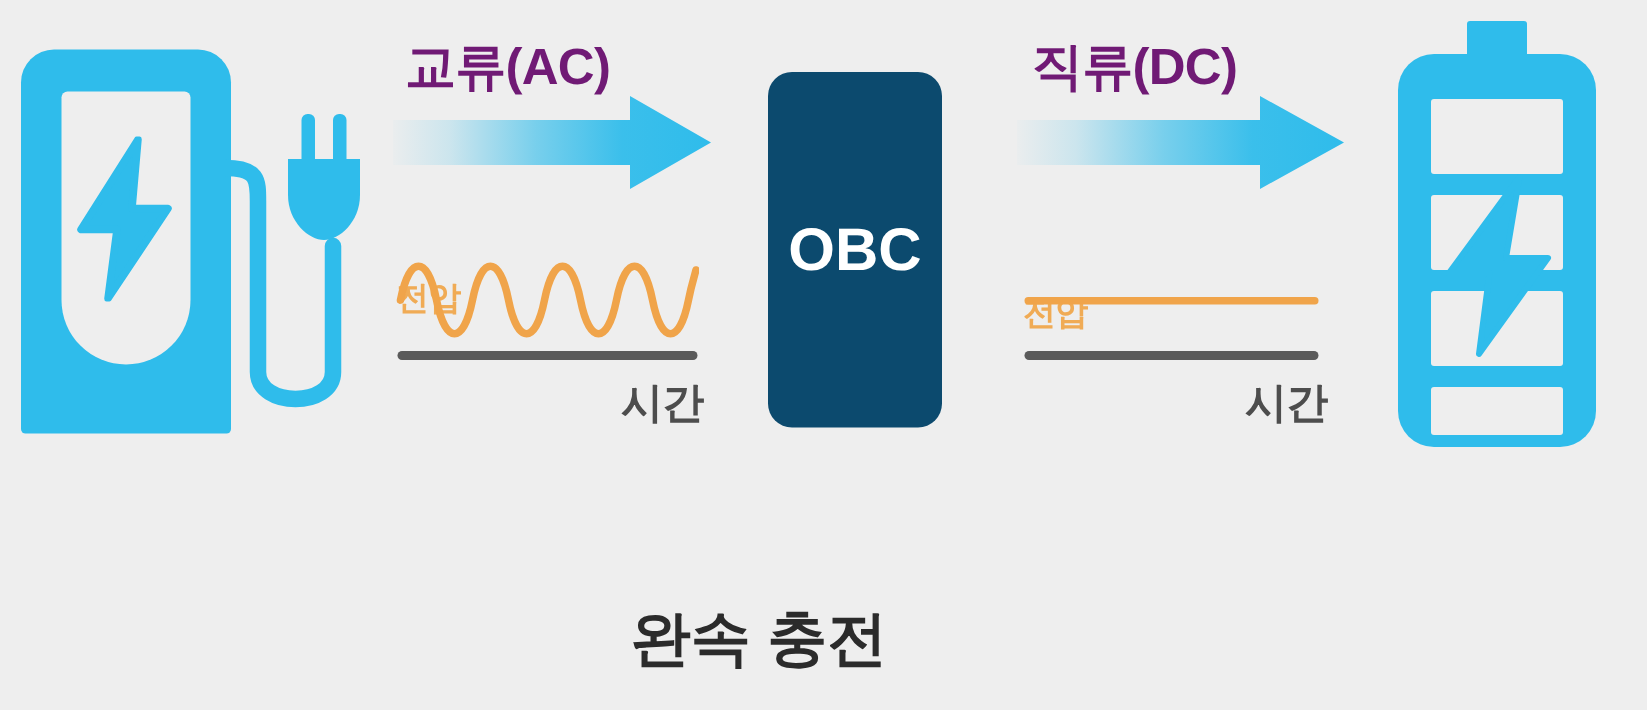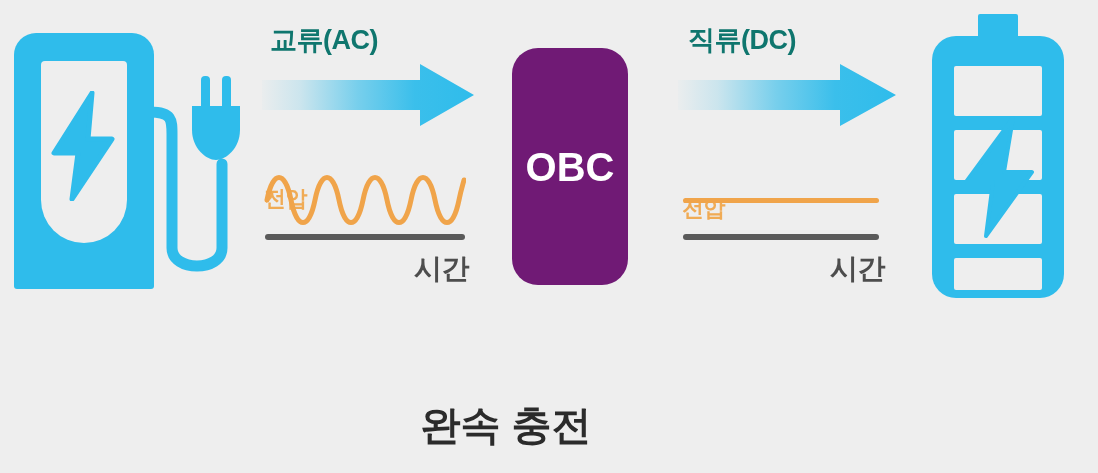--- a/index.html
+++ b/index.html
@@ -51,23 +51,23 @@
     left: 150px; top: 72px;
     width: 96px; height: 216px;
   }
 
   
   #ac-group { left: 262px; top: 22px; width: 212px; height: 262px; }
   #dc-group { left: 678px; top: 22px; width: 218px; height: 262px; }
 
   .flow-label {
     position: absolute;
-    font-size: 27px;
-    font-weight: bold;
-    color: #0f766e;
+    font-size: 34px;
+    font-weight: bold;
+    color: #701a75;
     letter-spacing: -0.5px;
     white-space: nowrap;
     top: 0px;
   }
   #ac-group .flow-label { left: 8px; }
   #dc-group .flow-label { left: 10px; text-align: center; }
 
   .flow-arrow {
     position: absolute;
     top: 42px; left: 0;
@@ -118,22 +118,22 @@
     letter-spacing: -0.5px;
     white-space: nowrap;
   }
   #ac-group .time-label { left: 152px; top: 228px; }
   #dc-group .time-label { left: 152px; top: 228px; }
 
   
   #obc-box {
     left: 512px; top: 48px;
     width: 116px; height: 237px;
-    background: #701a75;
-    border-radius: 26px;
+    background: #0c4a6e;
+    border-radius: 16px;
     display: flex;
     align-items: center;
     justify-content: center;
   }
   #obc-box .obc-text {
     color: #ffffff;
     font-size: 40px;
     font-weight: bold;
     letter-spacing: 0px;
     line-height: 1;

